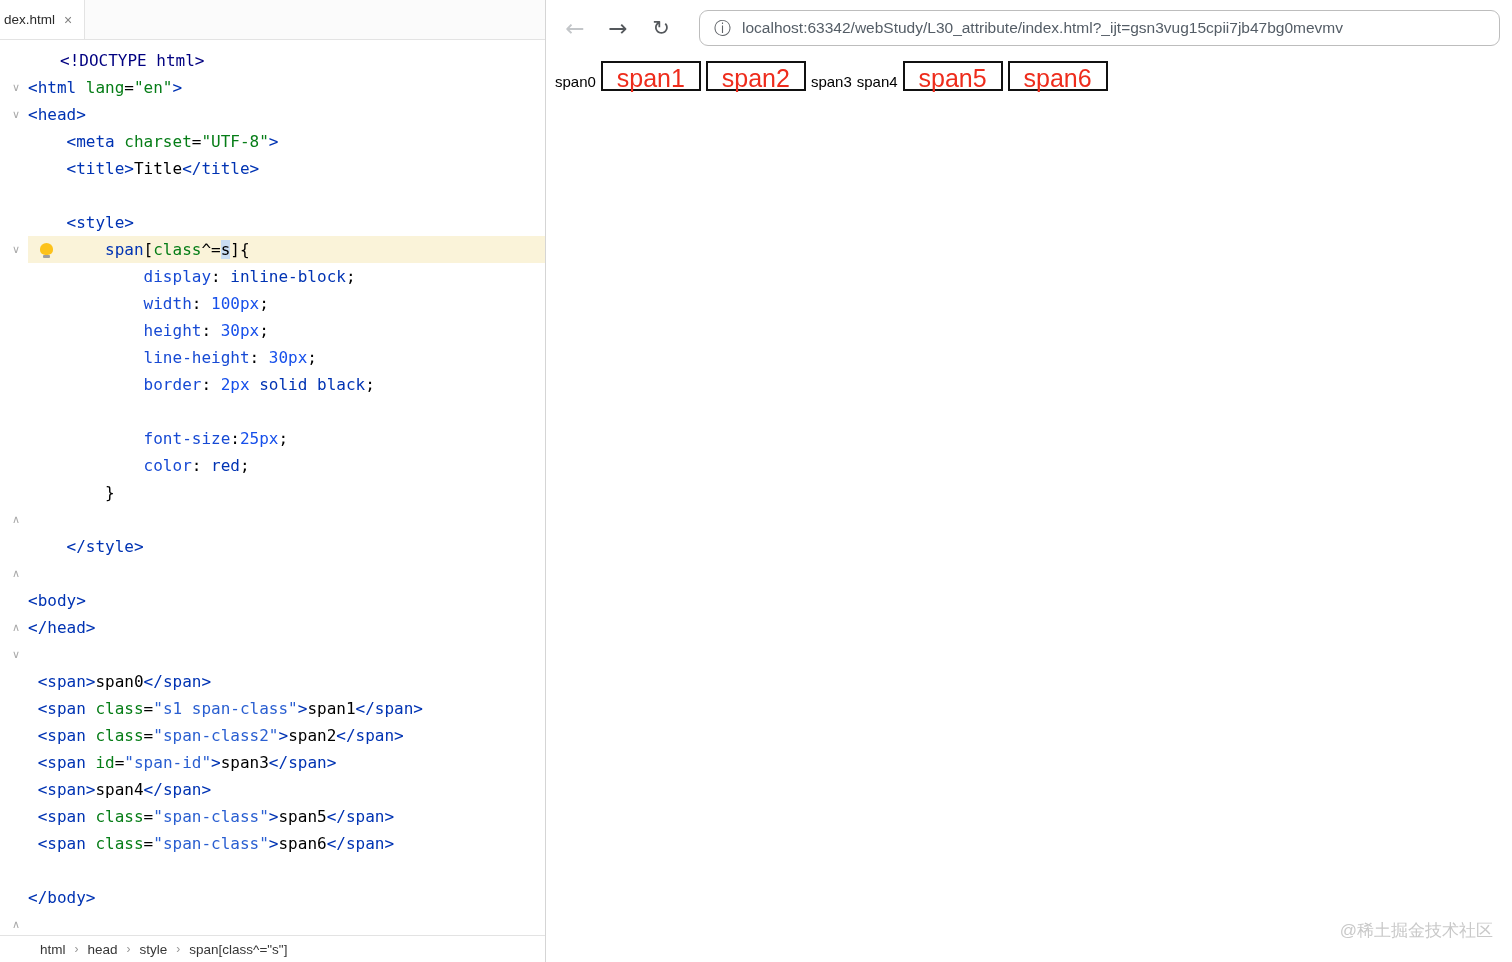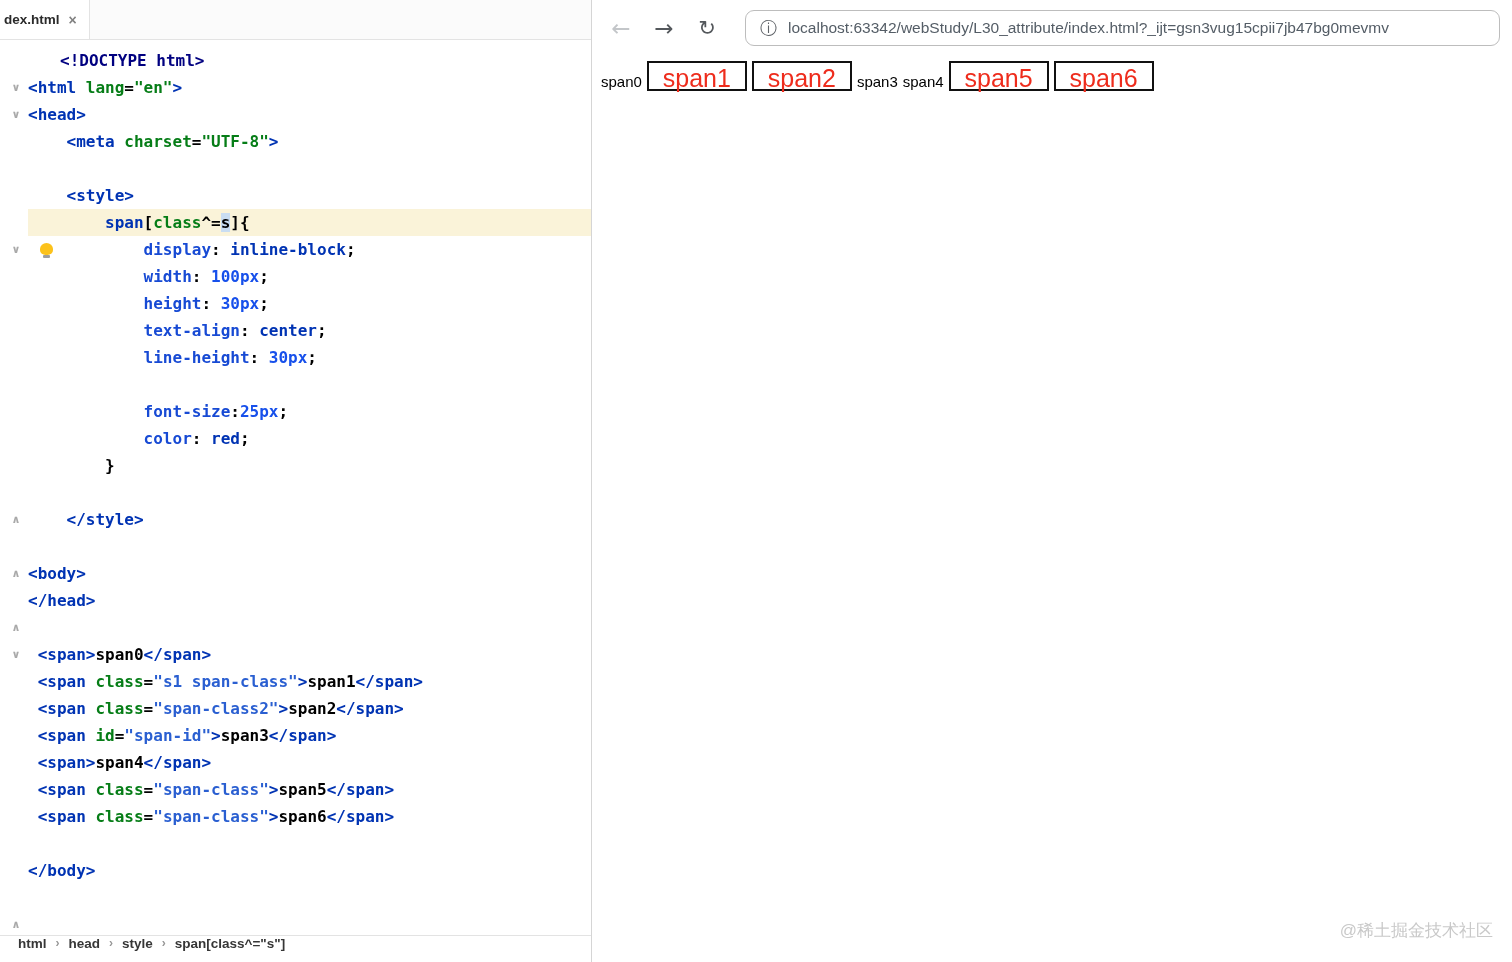--- a/index.html
+++ b/index.html
@@ -3,22 +3,22 @@
 <meta charset="utf-8">
 <style>
   * { box-sizing: border-box; margin: 0; padding: 0; }
   html, body { width: 1512px; height: 962px; overflow: hidden; }
   body { font-family: "Liberation Sans", "DejaVu Sans", sans-serif; background: #fff; }
 
   .app { display: flex; width: 1512px; height: 962px; }
 
   
   .editor-pane {
-    width: 592px; height: 100%; display: flex; flex-direction: column;
-    border-right: 1px solid #d5d5d5; background: #fff; font-weight: bold;
+    width: 546px; height: 100%; display: flex; flex-direction: column;
+    border-right: 1px solid #d5d5d5; background: #fff;
   }
   .tab-bar {
     height: 40px; flex: 0 0 40px; display: flex; align-items: stretch;
     background: #fbfbfb; border-bottom: 1px solid #e3e3e3;
   }
   .tab {
     display: flex; align-items: center; gap: 9px; padding: 0 12px 0 4px;
     background: #fff; border-right: 1px solid #e3e3e3; cursor: pointer;
   }
   .tab-label { font-size: 13.5px; color: #2b2b2b; }
@@ -51,22 +51,22 @@
   .tok-num     { color: var(--css-number); }
   .tok-plain   { color: #000; }
   .tok-sel     { color: #000; background: var(--selection-bg); }
 
   .bulb { position: absolute; left: 40px; width: 13px; height: 12px;
           background: #fcc21b; border-radius: 50% 50% 42% 42%; cursor: pointer; }
   .bulb::after { content: ""; position: absolute; left: 3px; top: 12px;
                  width: 7px; height: 3px; background: #9e9e9e; border-radius: 1px; }
 
   .breadcrumb {
-    flex: 0 0 27px; height: 27px; display: flex; align-items: flex-start;
-    padding-left: 18px; border-top: 1px solid #e3e3e3; background: #fff;
+    flex: 0 0 27px; height: 27px; display: flex; align-items: center;
+    padding-left: 40px; border-top: 1px solid #e3e3e3; background: #fff;
     font-size: 13.5px; color: #363636;
   }
   .bc-item { cursor: pointer; }
   .bc-sep { color: #979797; margin: 0 9px; font-size: 12px; }
 
   
   .browser-pane { position: relative; flex: 1 1 auto; height: 100%;
                   display: flex; flex-direction: column; background: #fff; }
   .toolbar { flex: 0 0 56px; height: 56px; display: flex; align-items: center;
              padding: 0 12px 0 16px; background: #fff; }
@@ -118,28 +118,29 @@
           <span class="fold" style="top: 520px;">∧</span>
           <span class="fold" style="top: 574px;">∧</span>
           <span class="fold" style="top: 601px;">∨</span>
           <span class="fold" style="top: 871px;">∧</span>
         </div>
       <div class="code-lines" id="code-lines">
           <div class="code-line"><span class="tok tok-doctype">&lt;!DOCTYPE html&gt;</span></div>
           <div class="code-line"><span class="tok tok-tag">&lt;html </span><span class="tok tok-attr">lang</span><span class="tok tok-plain">=</span><span class="tok tok-str">"en"</span><span class="tok tok-tag">&gt;</span></div>
           <div class="code-line"><span class="tok tok-tag">&lt;head&gt;</span></div>
           <div class="code-line"><span class="tok tok-plain">    </span><span class="tok tok-tag">&lt;meta </span><span class="tok tok-attr">charset</span><span class="tok tok-plain">=</span><span class="tok tok-str">"UTF-8"</span><span class="tok tok-tag">&gt;</span></div>
+          <div class="code-line"><span class="tok tok-plain">    </span><span class="tok tok-tag">&lt;title&gt;</span><span class="tok tok-plain">Title</span><span class="tok tok-tag">&lt;/title&gt;</span></div>
           <div class="code-line">&nbsp;</div>
           <div class="code-line"><span class="tok tok-plain">    </span><span class="tok tok-tag">&lt;style&gt;</span></div>
           <div class="code-line hl"><span class="tok tok-plain">        </span><span class="tok tok-cssel">span</span><span class="tok tok-plain">[</span><span class="tok tok-cssattr">class</span><span class="tok tok-plain">^=</span><span class="tok tok-sel">s</span><span class="tok tok-plain">]{</span></div>
           <div class="code-line"><span class="tok tok-plain">            </span><span class="tok tok-prop">display</span><span class="tok tok-plain">: </span><span class="tok tok-val">inline-block</span><span class="tok tok-plain">;</span></div>
           <div class="code-line"><span class="tok tok-plain">            </span><span class="tok tok-prop">width</span><span class="tok tok-plain">: </span><span class="tok tok-num">100px</span><span class="tok tok-plain">;</span></div>
           <div class="code-line"><span class="tok tok-plain">            </span><span class="tok tok-prop">height</span><span class="tok tok-plain">: </span><span class="tok tok-num">30px</span><span class="tok tok-plain">;</span></div>
-          <div class="code-line"><span class="tok tok-plain">            </span><span class="tok tok-prop">text-align</span><span class="tok tok-plain">: </span><span class="tok tok-val">center</span><span class="tok tok-plain">;</span></div>
           <div class="code-line"><span class="tok tok-plain">            </span><span class="tok tok-prop">line-height</span><span class="tok tok-plain">: </span><span class="tok tok-num">30px</span><span class="tok tok-plain">;</span></div>
+          <div class="code-line"><span class="tok tok-plain">            </span><span class="tok tok-prop">border</span><span class="tok tok-plain">: </span><span class="tok tok-num">2px</span><span class="tok tok-val"> solid black</span><span class="tok tok-plain">;</span></div>
           <div class="code-line">&nbsp;</div>
           <div class="code-line"><span class="tok tok-plain">            </span><span class="tok tok-prop">font-size</span><span class="tok tok-plain">:</span><span class="tok tok-num">25px</span><span class="tok tok-plain">;</span></div>
           <div class="code-line"><span class="tok tok-plain">            </span><span class="tok tok-prop">color</span><span class="tok tok-plain">: </span><span class="tok tok-val">red</span><span class="tok tok-plain">;</span></div>
           <div class="code-line"><span class="tok tok-plain">        }</span></div>
           <div class="code-line">&nbsp;</div>
           <div class="code-line"><span class="tok tok-plain">    </span><span class="tok tok-tag">&lt;/style&gt;</span></div>
           <div class="code-line">&nbsp;</div>
           <div class="code-line"><span class="tok tok-tag">&lt;body&gt;</span></div>
           <div class="code-line"><span class="tok tok-tag">&lt;/head&gt;</span></div>
           <div class="code-line">&nbsp;</div>

